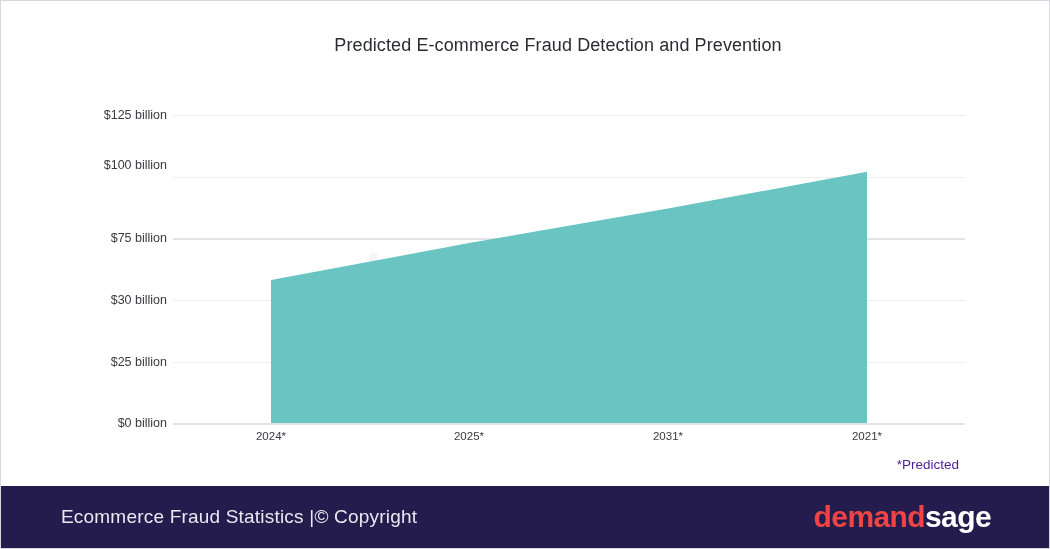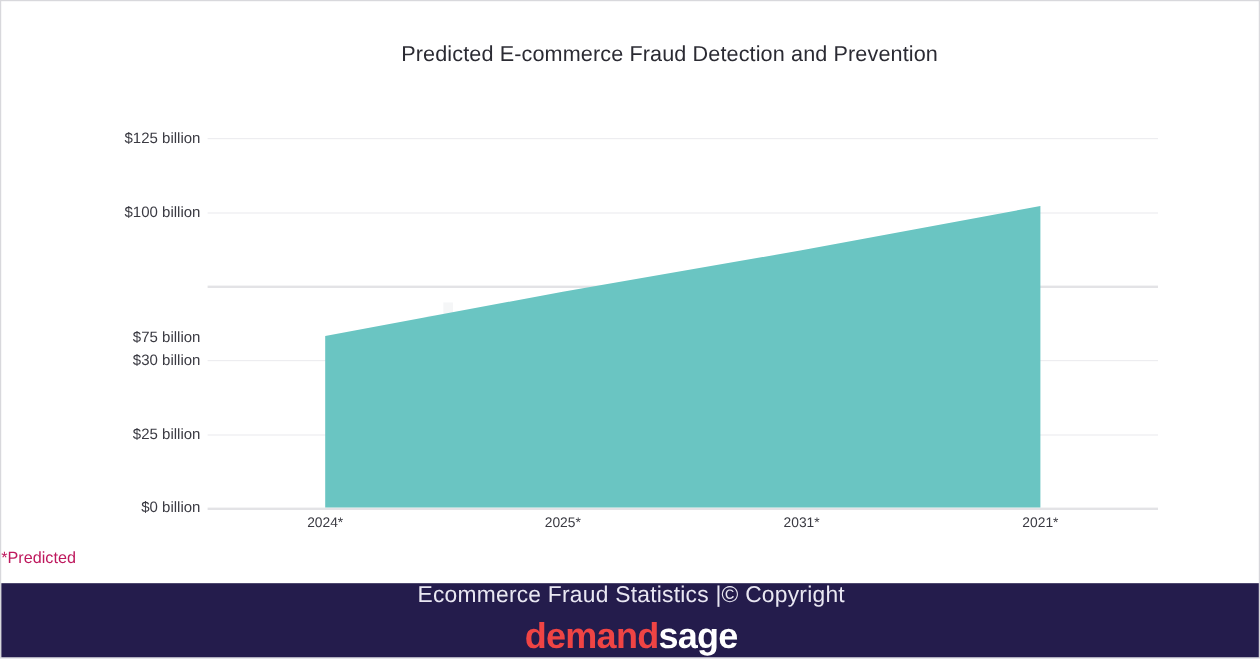--- a/index.html
+++ b/index.html
@@ -88,38 +88,38 @@
     left: 0;
     top: 0;
     width: 1050px;
     height: 480px;
   }
   #predicted-note {
     position: absolute;
     top: 456px;
     left: 0;
     width: 958px;
+    text-align: right;
     font-size: 13.5px;
-    color: #be185d;
+    color: #4c1d95;
   }
 
   
   #footer {
     position: absolute;
     left: 0;
     bottom: 0;
     width: 1050px;
     height: 62px;
     background: #241c4c;
     display: flex;
     align-items: center;
     justify-content: space-between;
     padding: 0 60px;
     box-sizing: border-box;
-    flex-direction: column;
   }
   #footer-caption {
     font-size: 19px;
     color: #e9e7f2;
     letter-spacing: 0.2px;
     white-space: nowrap;
   }
   #logo {
     font-size: 30px;
     font-weight: 700;
@@ -141,22 +141,22 @@
     <div id="watermark">demandsage</div>
 
     <div class="gridline" style="top:114px;"></div>
     <div class="gridline" style="top:176px;"></div>
     <div class="gridline strong" style="top:237px;"></div>
     <div class="gridline" style="top:299px;"></div>
     <div class="gridline" style="top:361px;"></div>
     <div class="gridline strong" style="top:422px;"></div>
 
     <div class="ylabel" style="top:114px;">$125 billion</div>
-    <div class="ylabel" style="top:176px;">$100 billion</div>
-    <div class="ylabel" style="top:237px;margin-top:43px;">$75 billion</div>
+    <div class="ylabel" style="top:164px;">$100 billion</div>
+    <div class="ylabel" style="top:237px;">$75 billion</div>
     <div class="ylabel" style="top:299px;">$30 billion</div>
     <div class="ylabel" style="top:361px;">$25 billion</div>
     <div class="ylabel" style="top:422px;">$0 billion</div>
 
     <svg id="area-svg" viewBox="0 0 1050 480" preserveAspectRatio="none">
       <polygon id="area-poly" points="270,279.1 468,242.1 667,207.6 866,170.7 866,422 270,422" fill="#6ac5c2"></polygon>
     </svg>
 
     <div class="xlabel" style="left:270px;">2024*</div>
     <div class="xlabel" style="left:468px;">2025*</div>

